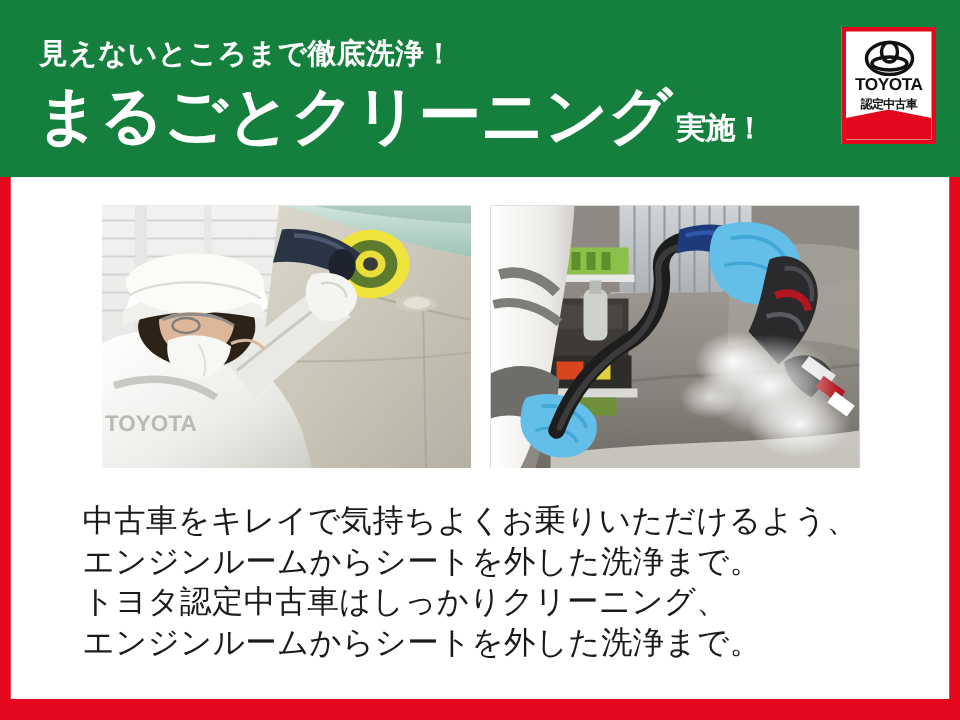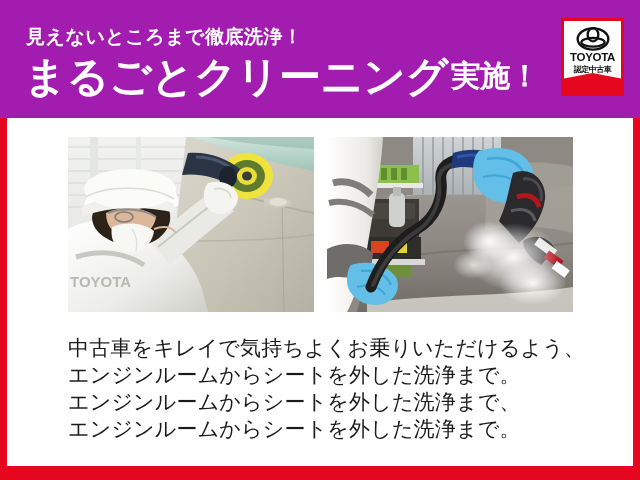--- a/index.html
+++ b/index.html
@@ -16,49 +16,49 @@
     height: 480px;
     background: #e4071e;
     overflow: hidden;
     box-sizing: border-box;
   }
   
   #header {
     position: absolute;
     left: 0; top: 0;
     width: 640px; height: 118px;
-    background: #a21caf;
+    background: #15803d;
   }
   #header-kicker {
     position: absolute;
     left: 26px; top: 27px;
     color: #ffffff;
     font-size: 19px;
     font-weight: bold;
     letter-spacing: 0.5px;
     white-space: nowrap;
     line-height: 1;
   }
   #header-headline-row {
     position: absolute;
     left: 24px; top: 56px;
     display: flex;
-    align-items: center;
+    align-items: flex-end;
     white-space: nowrap;
   }
   #headline-main {
     color: #ffffff;
     font-size: 42px;
     font-weight: bold;
     line-height: 1;
     letter-spacing: -0.5px;
   }
   #headline-suffix {
     color: #ffffff;
-    font-size: 30px;
+    font-size: 20px;
     font-weight: bold;
     line-height: 1;
     padding-bottom: 2px;
     padding-left: 3px;
     letter-spacing: -0.5px;
   }
   
   #toyota-badge {
     position: absolute;
     left: 561px; top: 18px;
@@ -122,21 +122,21 @@
     width: 246px; height: 175px;
     overflow: hidden;
     background: #cfcfca;
   }
   #photo-left { left: 0; }
   #photo-right { left: 259px; }
   .photo svg { display: block; width: 100%; height: 100%; }
   
   #body-copy {
     position: absolute;
-    left: 61px; top: 216px;
+    left: 48px; top: 216px;
     width: 560px;
     color: #1a1a1a;
     font-size: 21px;
     line-height: 27px;
     letter-spacing: 0.2px;
   }
   .copy-line { white-space: nowrap; }
   
   .frame-edge { position: absolute; background: #e4071e; }
   #frame-left   { left: 0; top: 118px; width: 7px; height: 362px; }
@@ -372,21 +372,21 @@
             <ellipse cx="206" cy="146" rx="34" ry="22" fill="url(#rSteam)"></ellipse>
             <ellipse cx="146" cy="128" rx="20" ry="14" fill="url(#rSteam)" opacity=".7"></ellipse>
           </g>
         </svg>
       </div>
     </div>
 
     <div id="body-copy">
       <div class="copy-line">中古車をキレイで気持ちよくお乗りいただけるよう、</div>
       <div class="copy-line">エンジンルームからシートを外した洗浄まで。</div>
-      <div class="copy-line">エンジンルームからシートを外した洗浄まで、</div>
+      <div class="copy-line">トヨタ認定中古車はしっかりクリーニング、</div>
       <div class="copy-line">エンジンルームからシートを外した洗浄まで。</div>
     </div>
   </div>
 
   <div class="frame-edge" id="frame-left"></div>
   <div class="frame-edge" id="frame-right"></div>
   <div class="frame-edge" id="frame-bottom"></div>
 
 </div>
 

